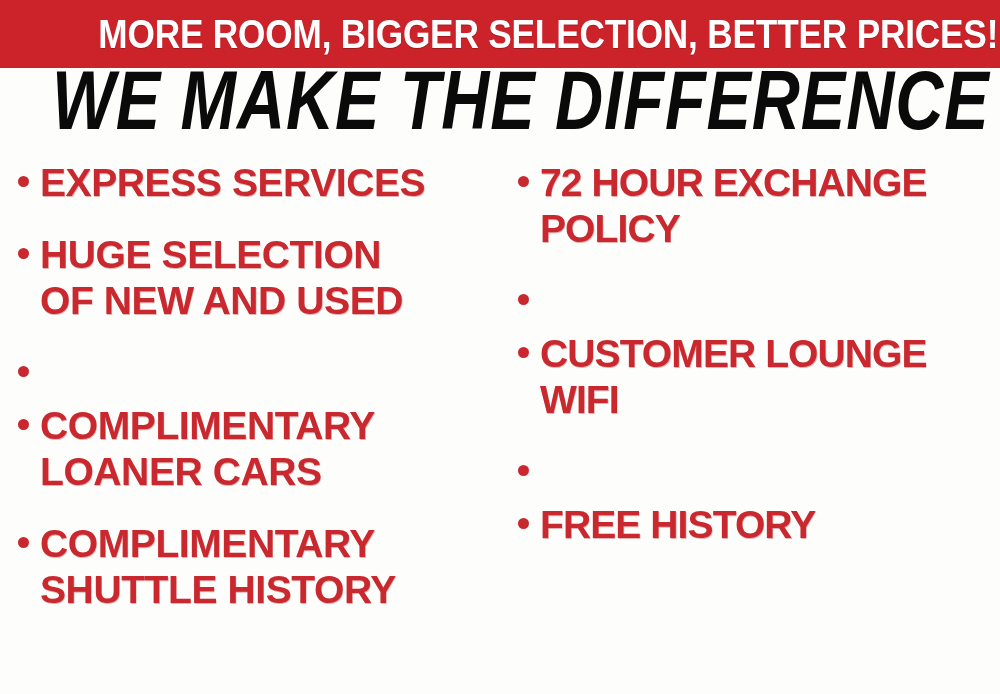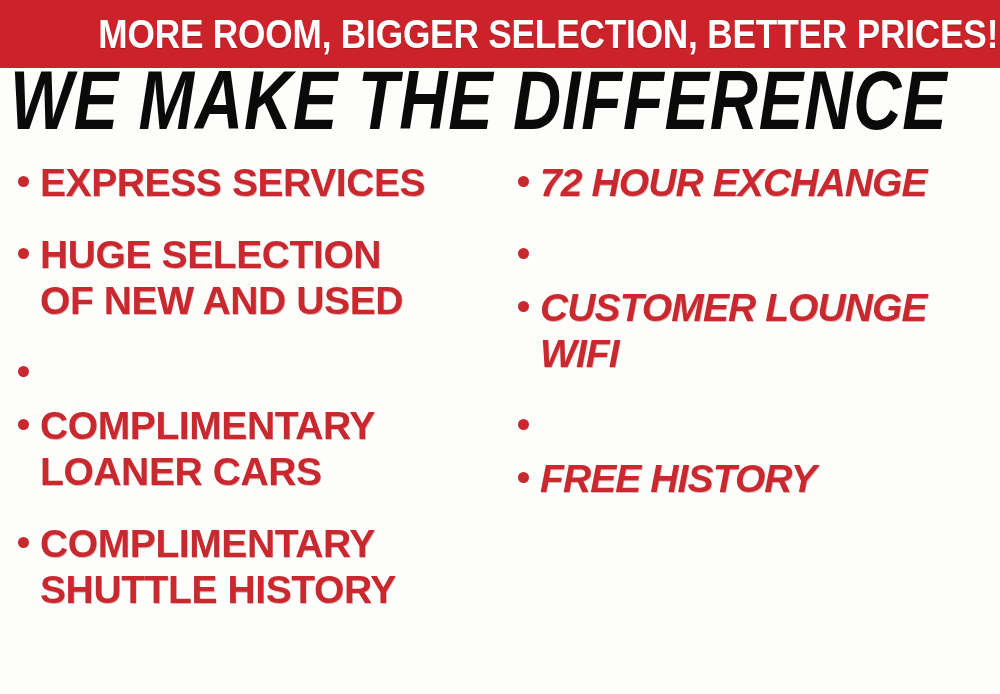--- a/index.html
+++ b/index.html
@@ -44,21 +44,21 @@
 
   
   #headline-wrap {
     position: absolute;
     left: 0;
     top: 62px;
     width: 1000px;
     height: 78px;
     display: flex;
     align-items: center;
-    justify-content: flex-end;
+    justify-content: flex-start;
   }
   #headline {
     color: #0a0a0a;
     font-family: "Liberation Sans", sans-serif;
     font-weight: bold;
     font-style: italic;
     font-size: 74px;
     line-height: 74px;
     letter-spacing: 1px;
     white-space: nowrap;
@@ -91,21 +91,21 @@
   .bullet-text {
     color: #c8282e;
     font-family: "Liberation Sans", sans-serif;
     font-weight: bold;
     font-size: 39px;
     line-height: 46px;
     letter-spacing: -0.4px;
     text-shadow: 0.6px 0.6px 0 rgba(180,40,45,0.35);
   }
   
-  #col-right .bullet-text { letter-spacing: -0.9px; font-style: italic; }
+  #col-right .bullet-text { letter-spacing: -0.9px; }
   .tight { letter-spacing: -1.6px; }
 </style>
 </head>
 <body>
 
 <div id="page">
 
   <div id="banner">
     <div id="banner-text">MORE ROOM, BIGGER SELECTION, BETTER PRICES!</div>
   </div>
@@ -152,20 +152,21 @@
     </div>
 
   </div>
 
   <div class="column" id="col-right">
 
     <div class="bullet-item">
       <span class="bullet-dot"></span>
       <span class="bullet-text tight">
         <span>72 HOUR EXCHANGE</span><br>
+        <span>POLICY</span>
       </span>
     </div>
 
     <div class="bullet-item">
       <span class="bullet-dot"></span>
     </div>
 
     <div class="bullet-item">
       <span class="bullet-dot"></span>
       <span class="bullet-text">

